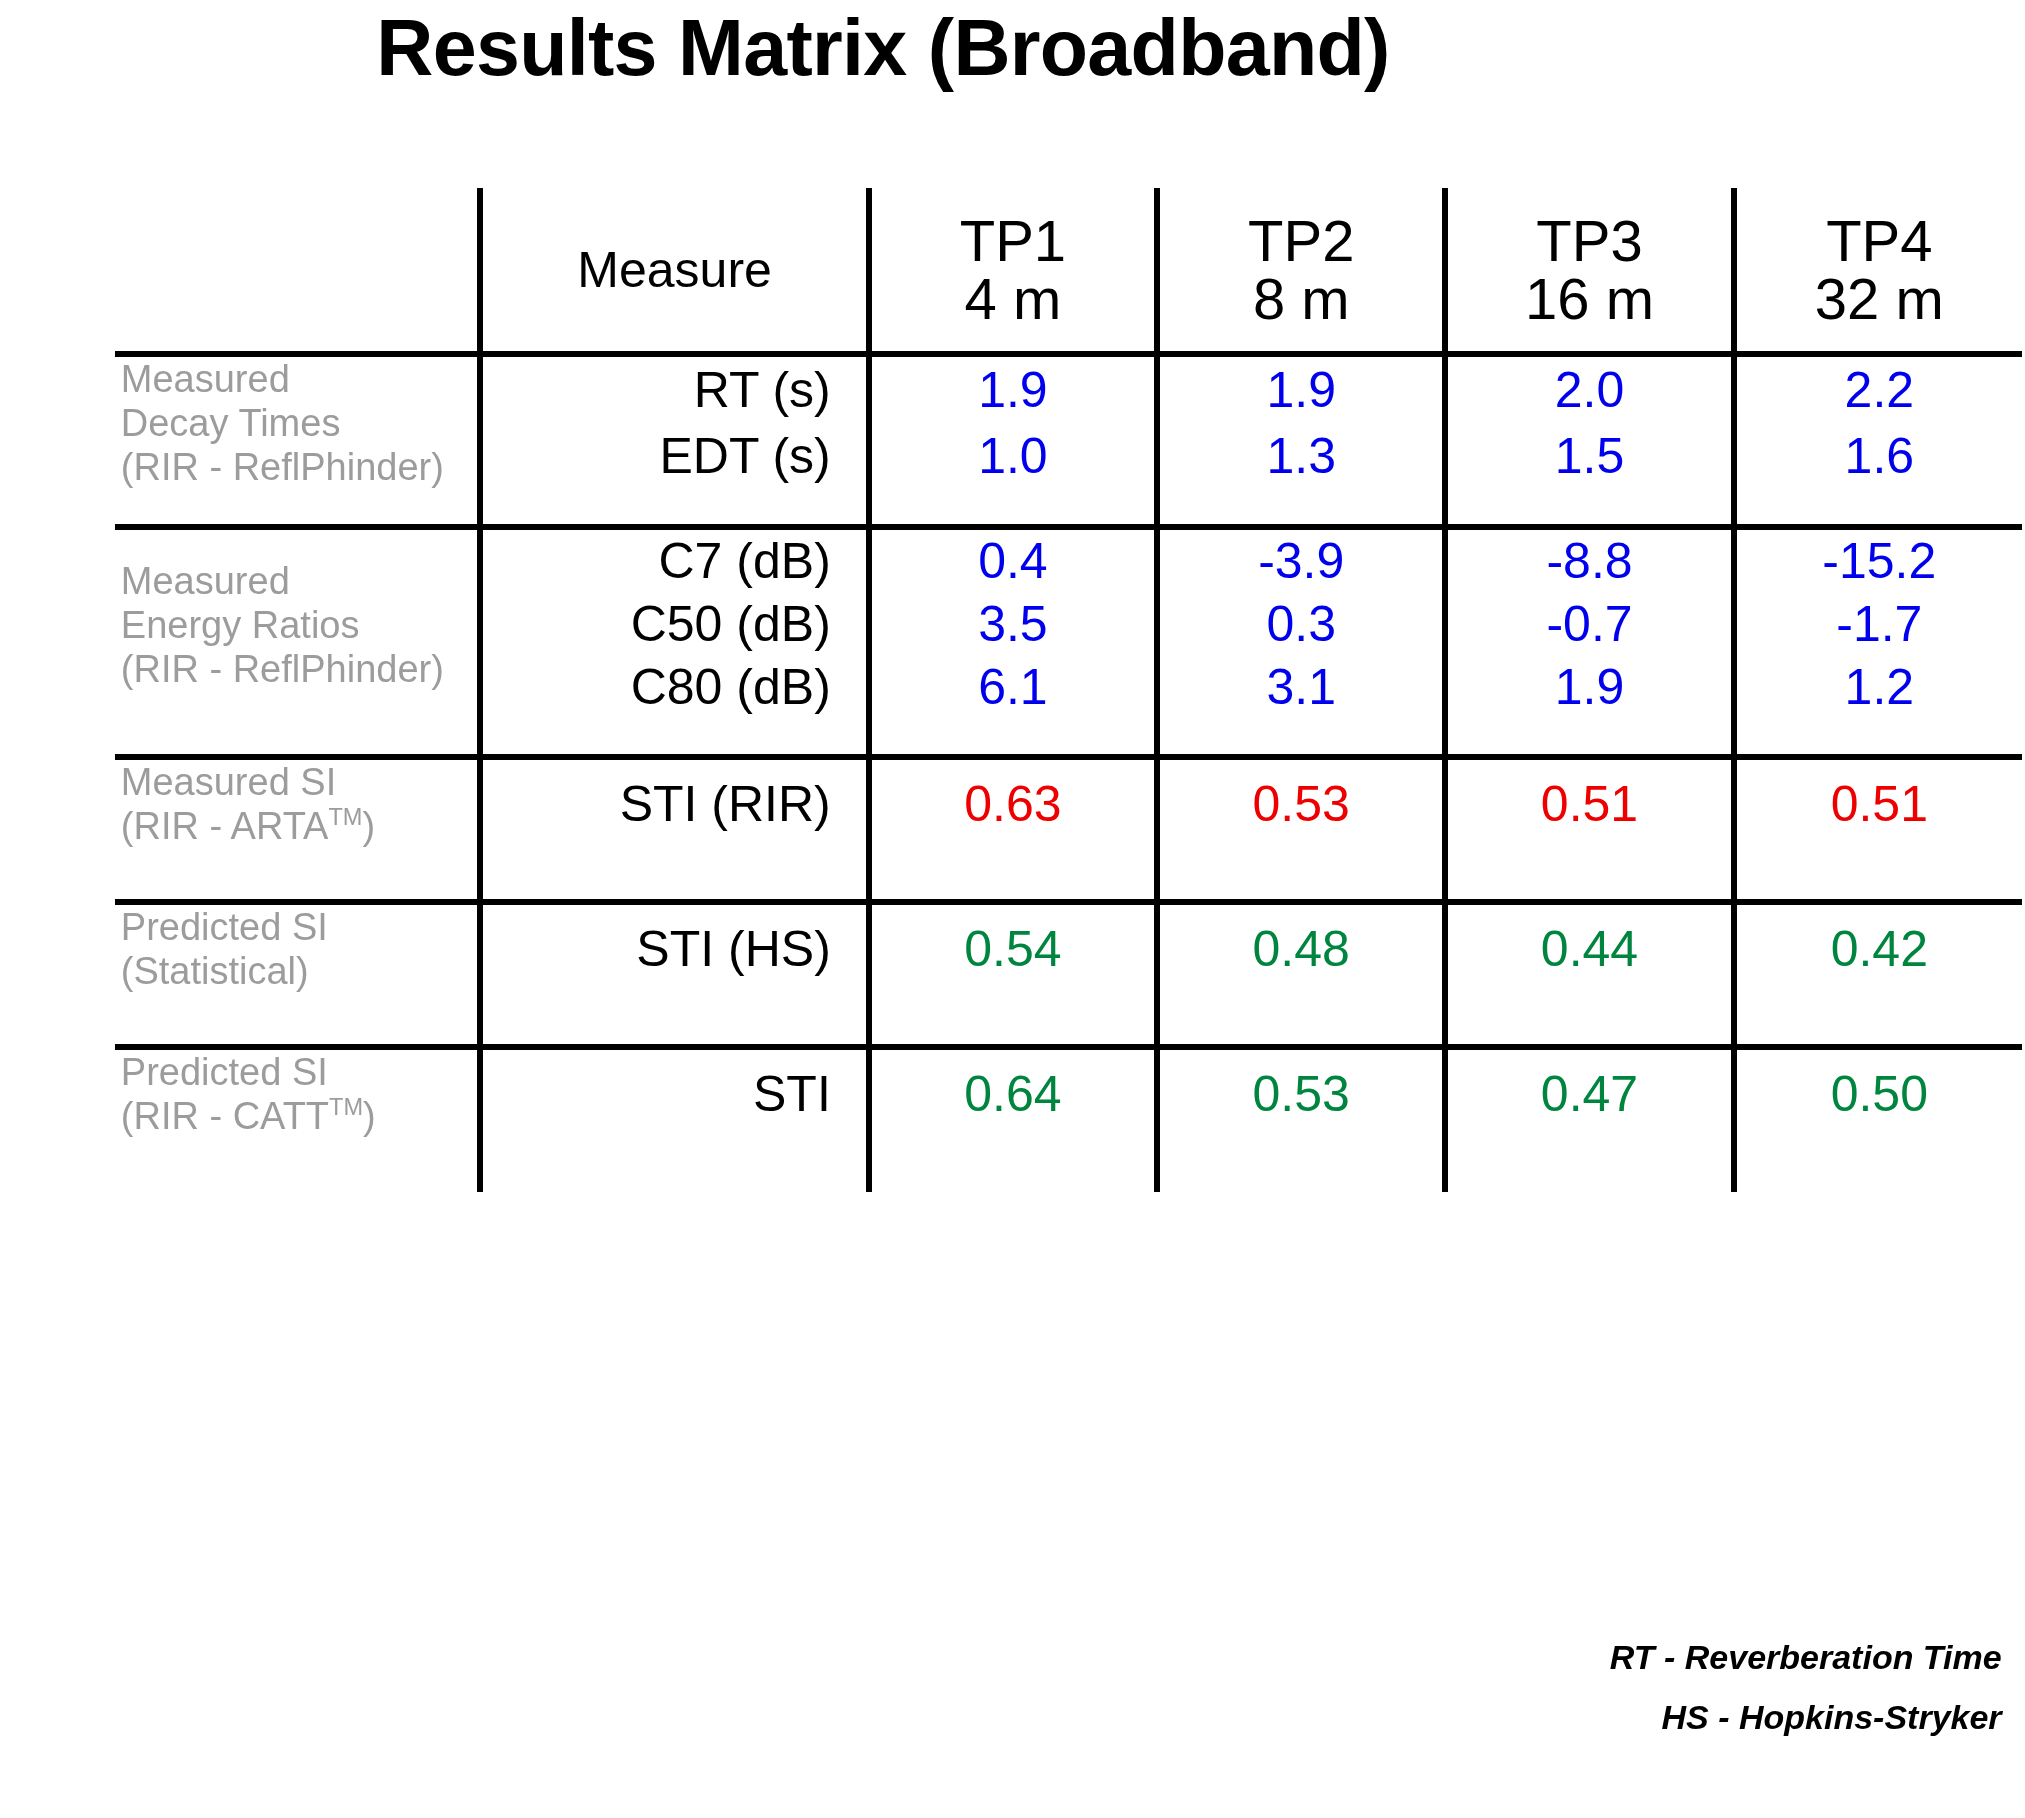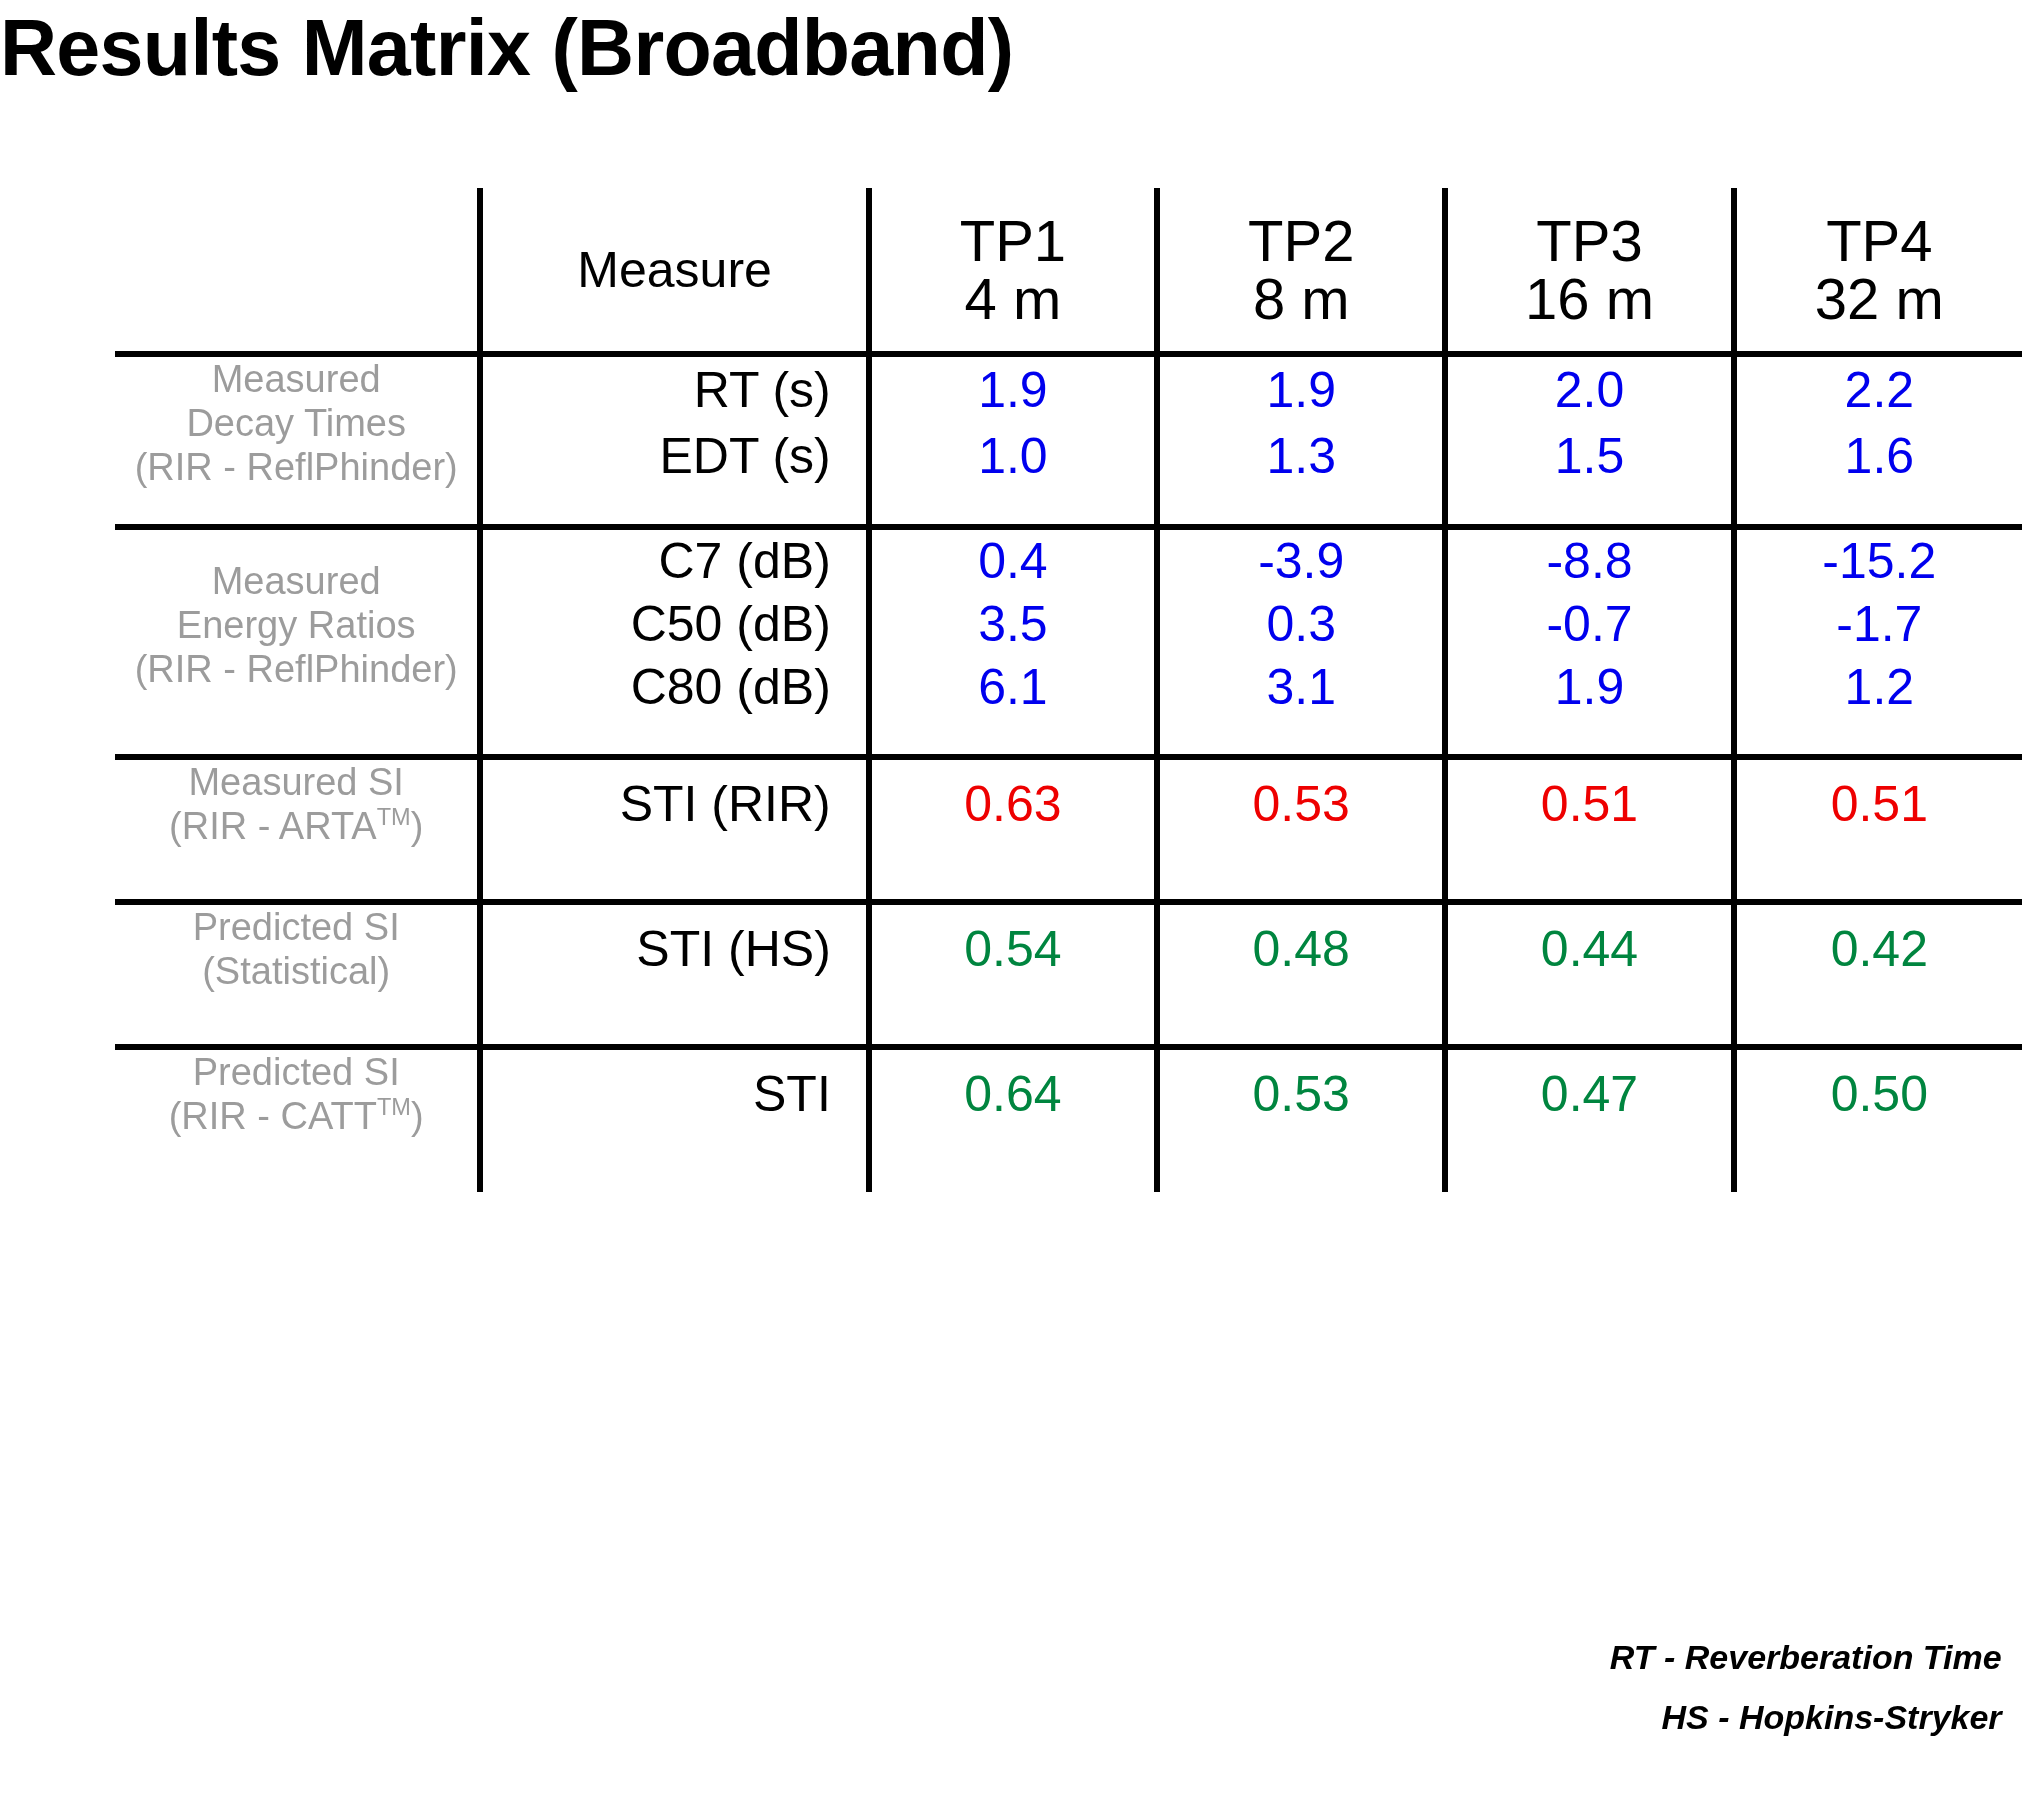--- a/index.html
+++ b/index.html
@@ -15,21 +15,21 @@
     position: relative;
     overflow: hidden;
   }
 
   
   #title {
     position: absolute;
     top: 0px;
     left: 0;
     width: 1766px;
-    text-align: left;
+    text-align: center;
     font-size: 79px;
     font-weight: 700;
     letter-spacing: -0.7px;
     line-height: 95px;
     white-space: nowrap;
   }
 
   
   #matrix {
     position: absolute;
@@ -52,21 +52,21 @@
 
   
   .vl-left  { border-left: 6.6px solid #000 !important; }
   .hl-top   { border-top: 6.6px solid #000 !important; }
 
   
   .group-label {
     color: #9c9c9c;
     font-size: 38px;
     line-height: 44px;
-    text-align: center;
+    text-align: left;
     padding: 0 5.8px !important;
   }
   .group-label .gl-sub {
     display: block;
   }
   .measure {
     font-size: 50px;
     line-height: 63px;
     text-align: right;
     padding-right: 35px !important;

